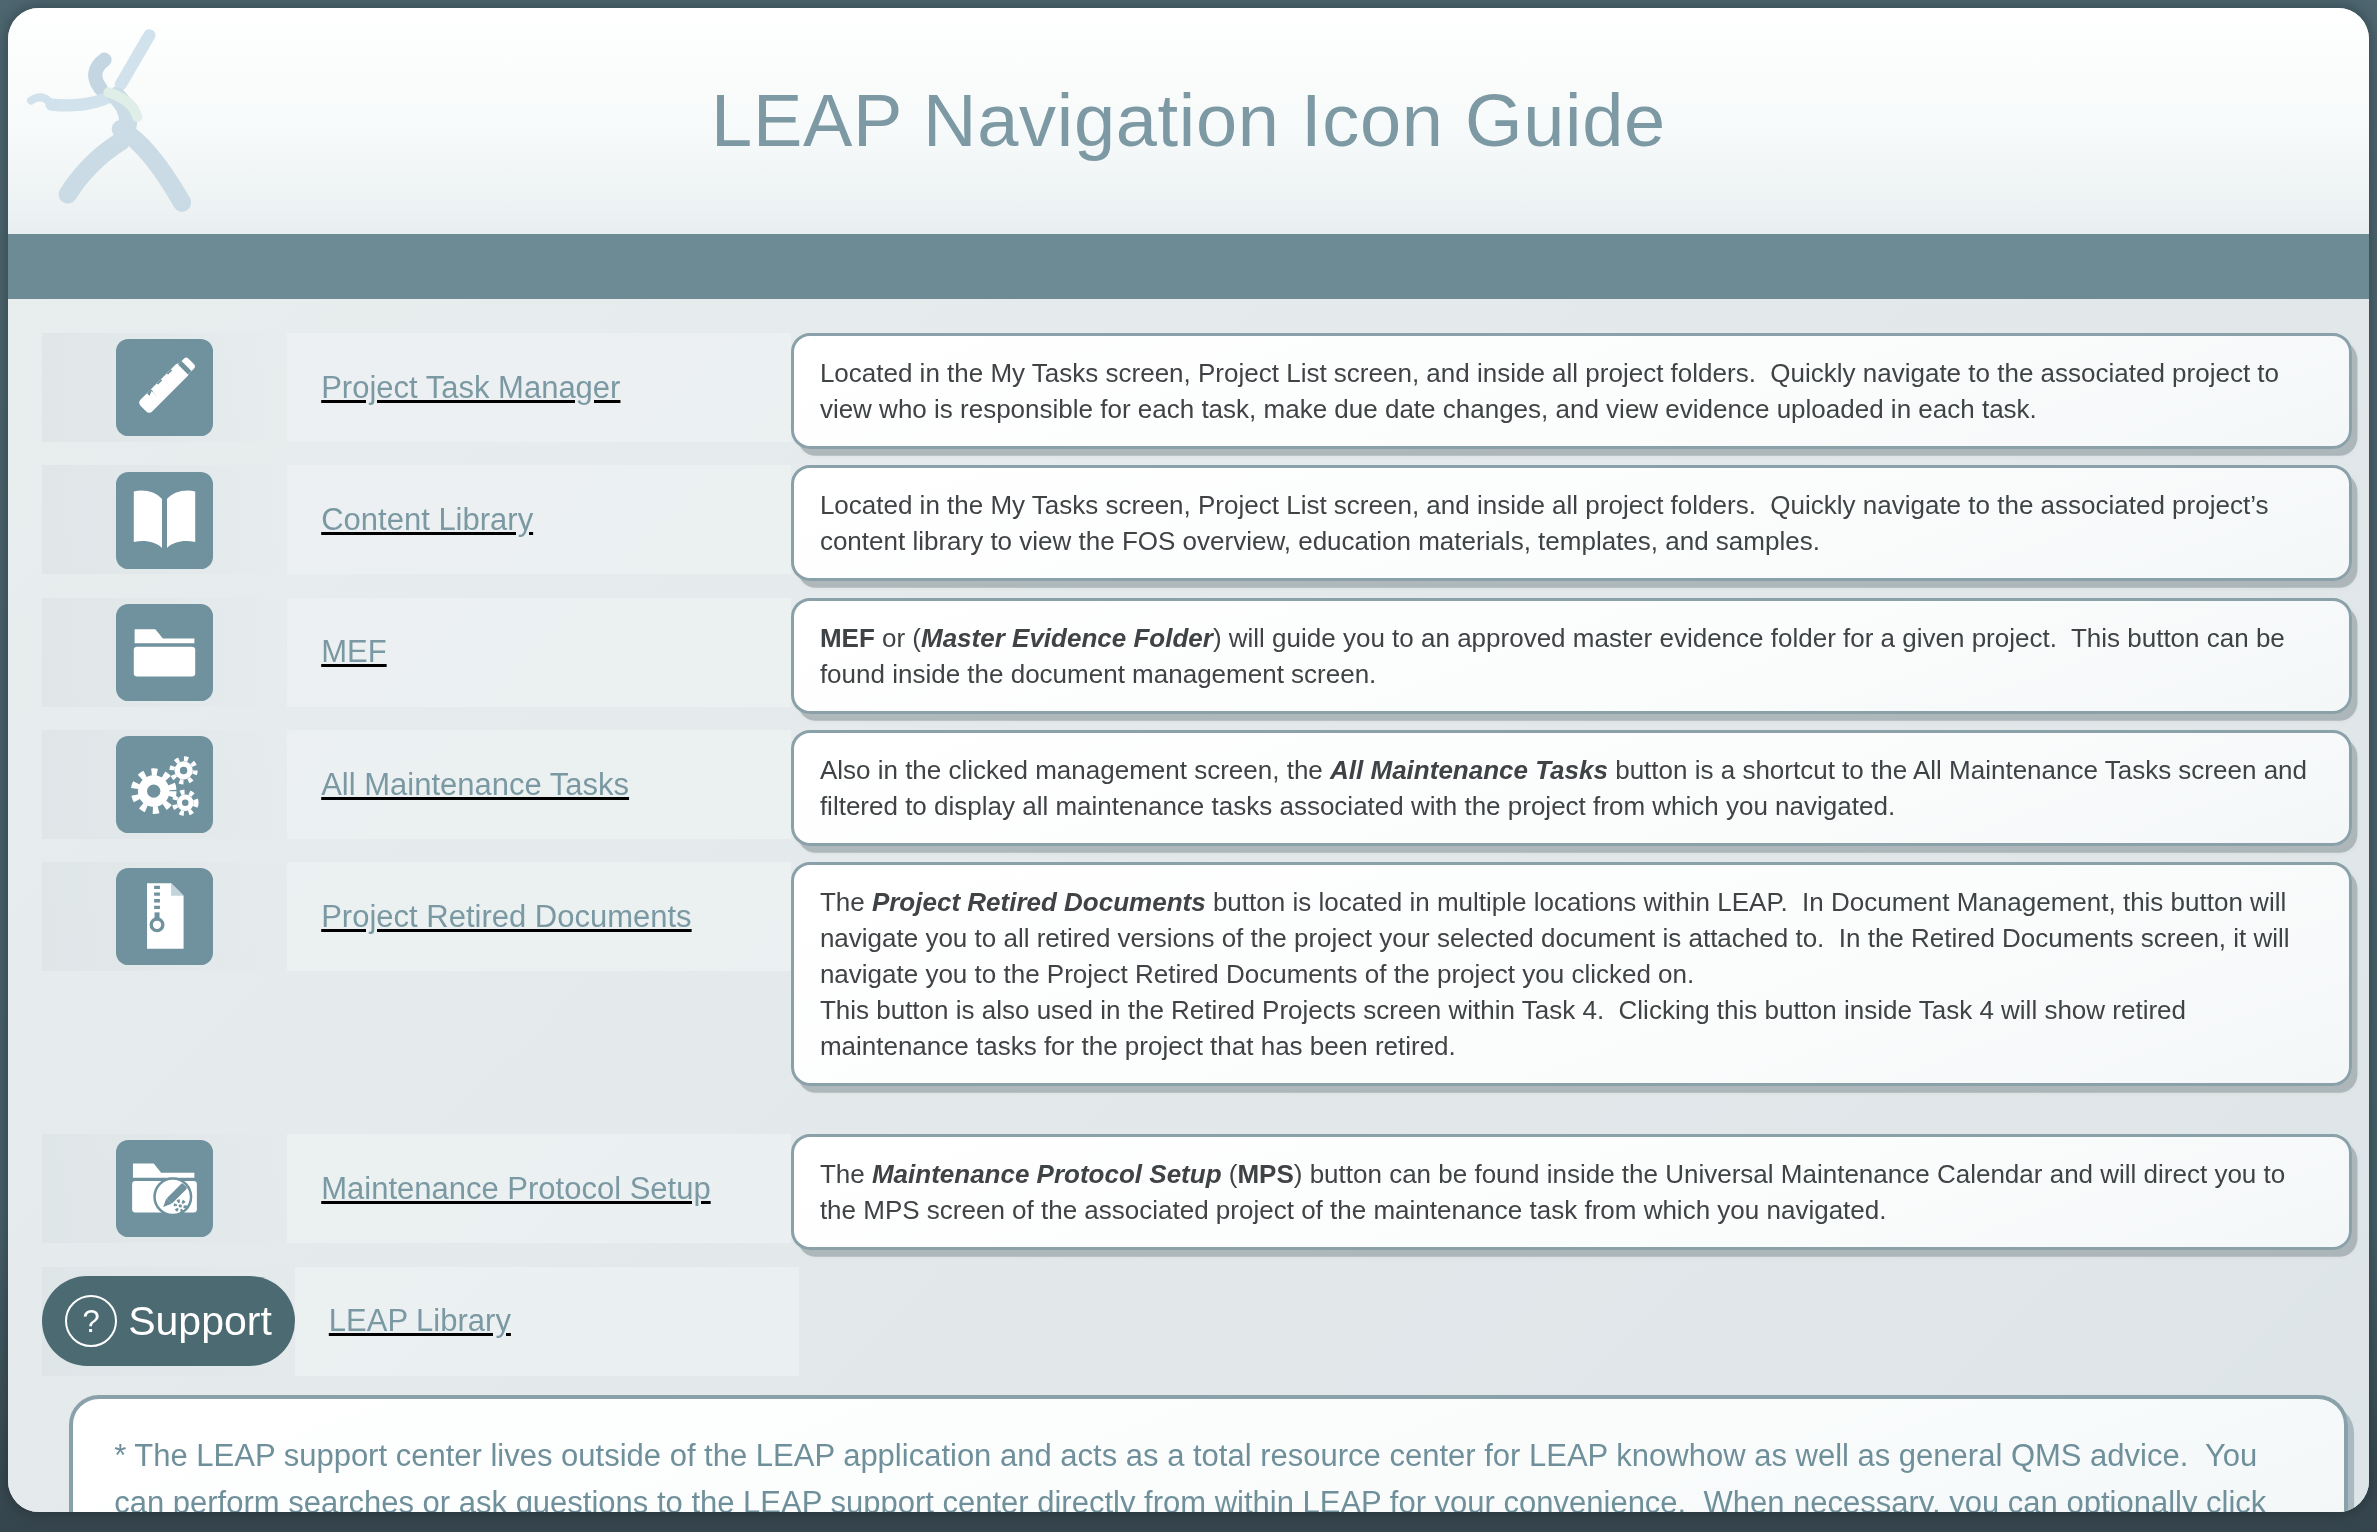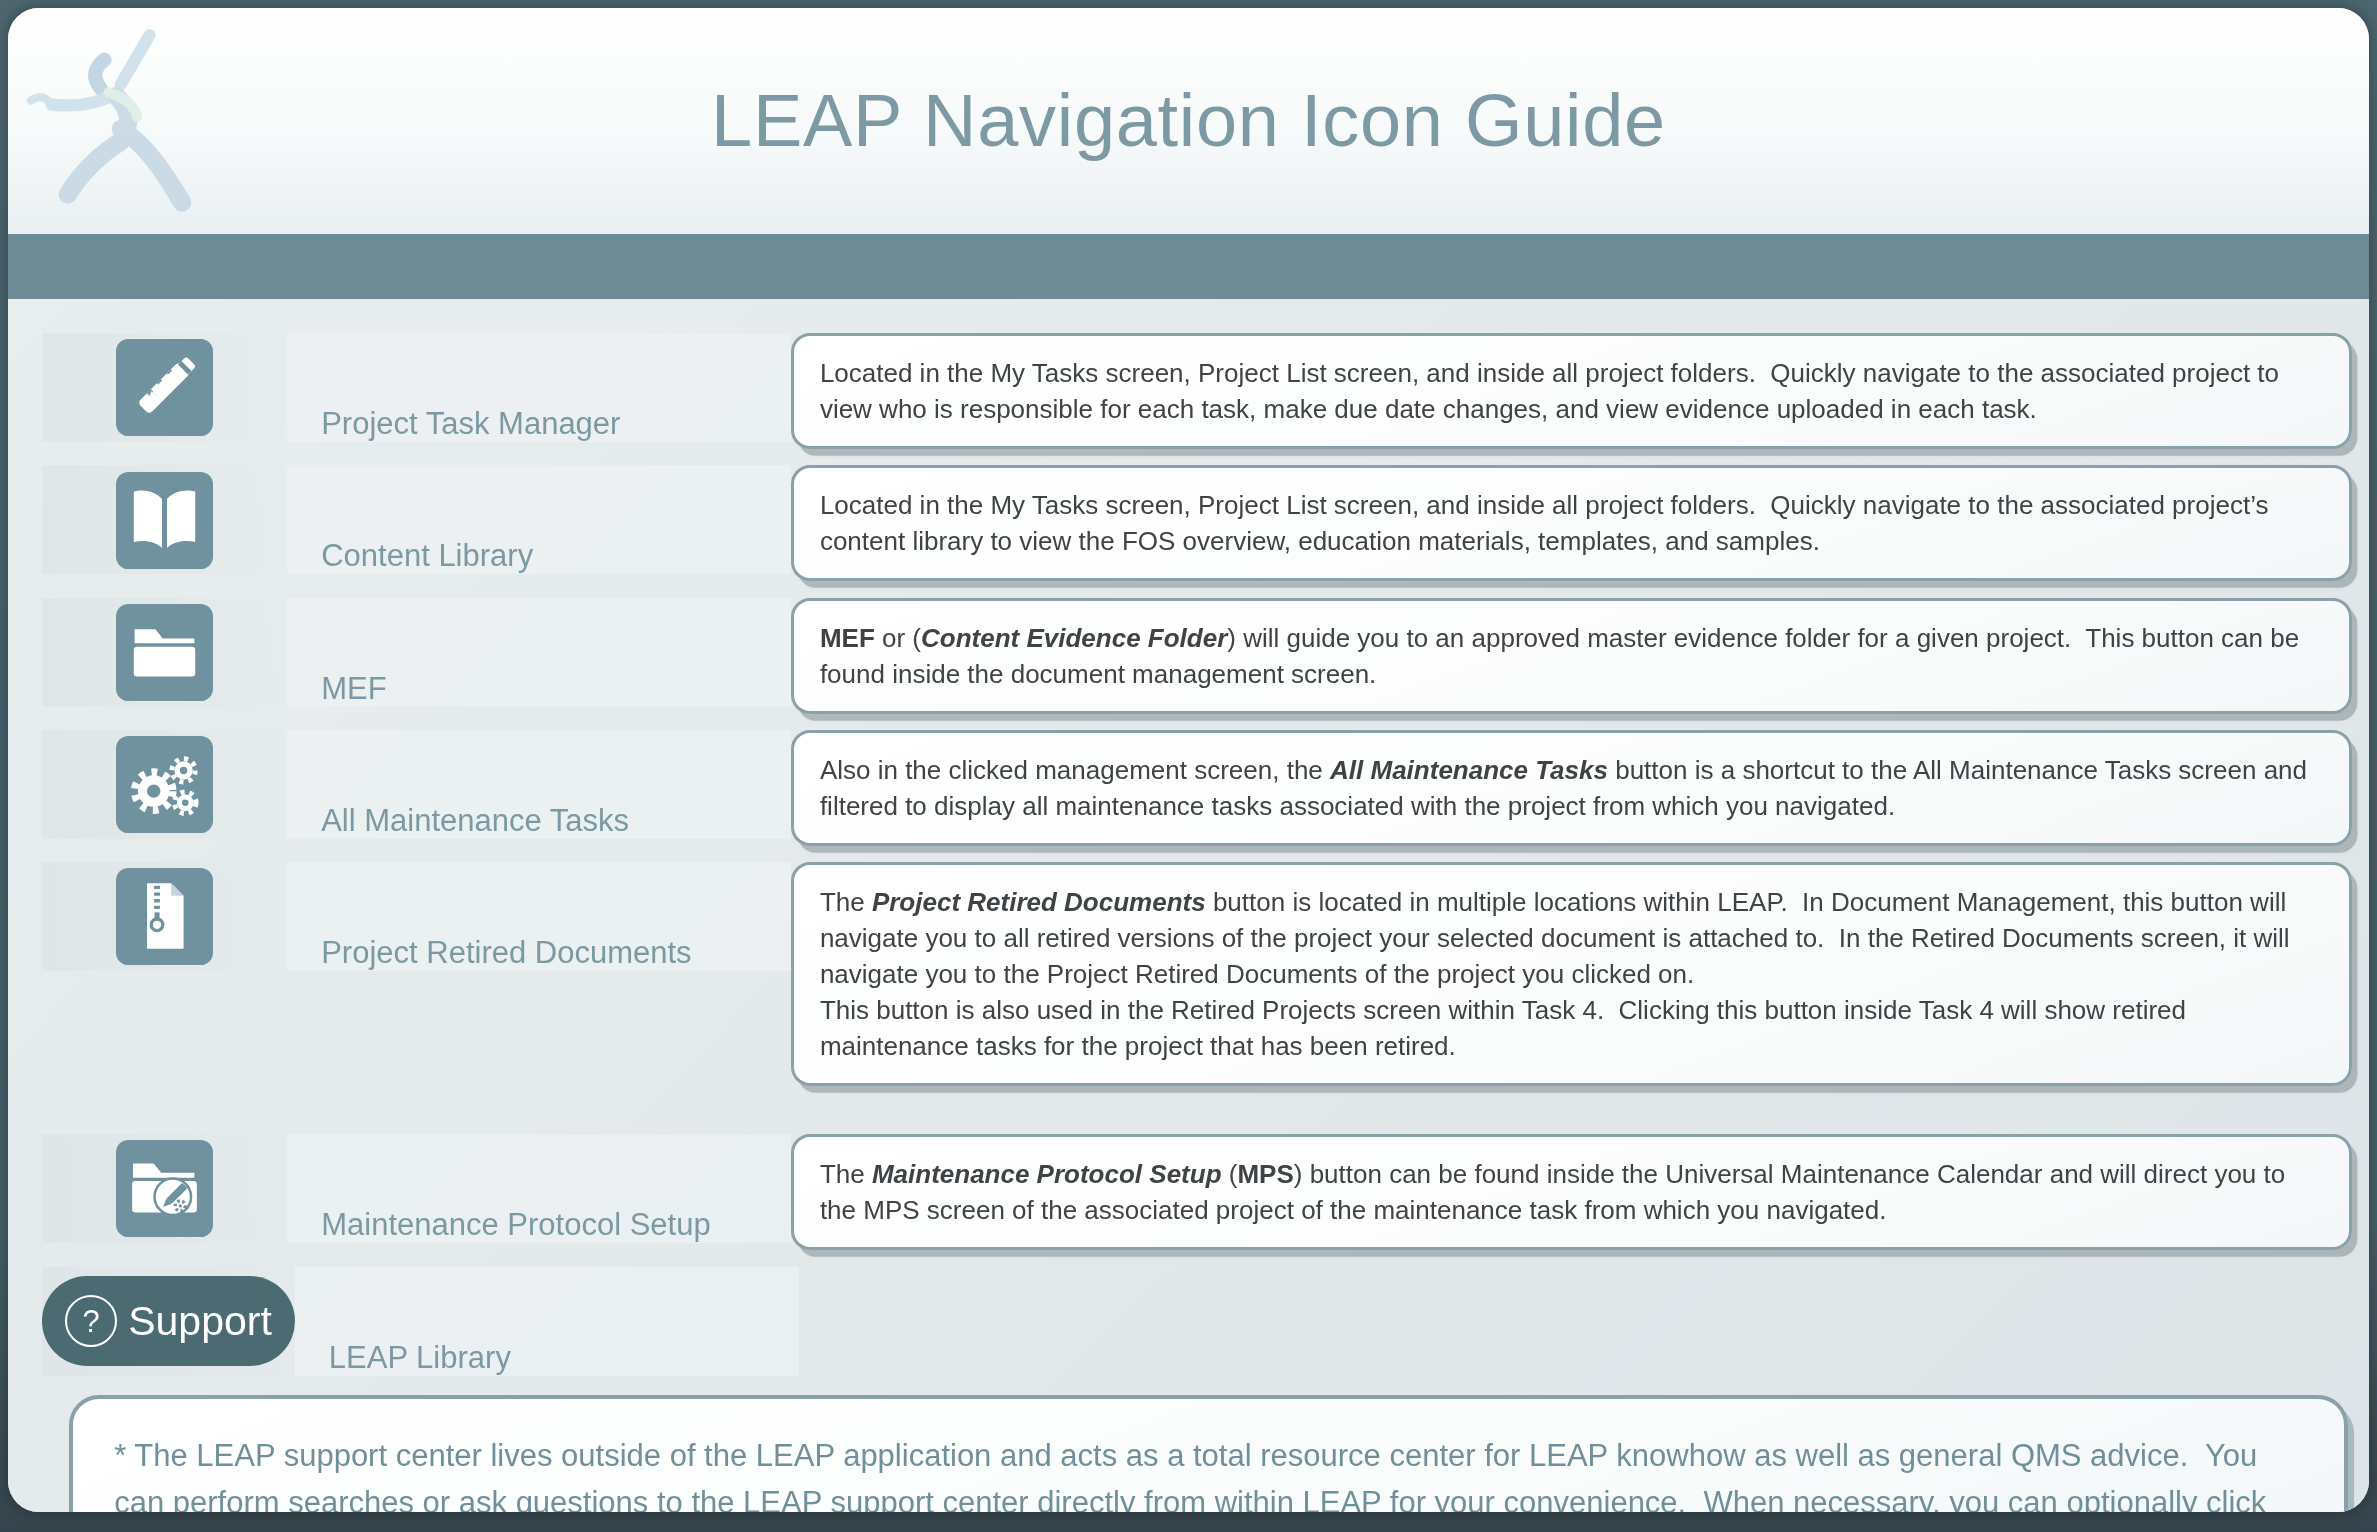--- a/index.html
+++ b/index.html
@@ -32,22 +32,22 @@
     background:linear-gradient(135deg,#e8edee 0%,#e2e8ea 60%,#dde4e7 100%);
   }
   .row{display:flex;align-items:flex-start;margin-bottom:16.3px;}
   .row.gap-after{margin-bottom:48px;}
   .icon-cell{
     flex:0 0 245px;display:flex;justify-content:center;
     min-height:109px;align-items:flex-start;
     background:linear-gradient(90deg,rgba(214,223,226,.45),rgba(214,223,226,0));
   }
   .label-cell{
-    flex:0 0 470px;display:flex;align-items:flex-end;height:109px;
-    padding-left:34px;background:rgba(240,244,245,.55);
+    flex:0 0 470px;display:flex;align-items:center;height:109px;
+    padding-left:34px;background:rgba(240,244,245,.55);text-decoration:underline;
   }
   .row-label{font-size:31px;color:#7b99a3;}
   .desc-cell{flex:1;}
   .desc-box{
     box-sizing:border-box;min-height:108px;
     background:linear-gradient(160deg,#ffffff 0%,#fbfcfc 60%,#f4f7f8 100%);
     border:3.4px solid #8ba1aa;border-radius:19px;
     box-shadow:6.1px 7.5px 3.4px -1.4px rgba(188,164,150,.18),6.1px 7.5px 0 -0.7px rgba(125,150,160,.55);
     padding:11px 17.7px;display:flex;align-items:center;
   }
@@ -165,21 +165,21 @@
       <path d="M14 22 h25 l9 11 h38 v6 h-72 z" fill="#ffffff"></path>
       <rect x="13" y="43" width="74" height="36" rx="4" fill="#ffffff"></rect>
     </svg>
   </div>
 </div>
     <div class="label-cell">
       <span class="row-label">MEF</span>
     </div>
     <div class="desc-cell">
       <div class="desc-box">
-        <p class="desc-text"><span class="b">MEF</span><span> or (</span><span class="b i">Content Evidence Folder</span><span>) will guide you to an approved master evidence folder for a given project.  This button can be found inside the document management screen.</span></p>
+        <p class="desc-text"><span class="b">MEF</span><span> or (</span><span class="b i">Master Evidence Folder</span><span>) will guide you to an approved master evidence folder for a given project.  This button can be found inside the document management screen.</span></p>
       </div>
     </div>
   </div>
 
   <div class="row">
     <div class="icon-cell">
   <div class="icon-tile">
     <svg viewBox="0 0 100 100">
       <circle cx="37" cy="58" r="19" fill="#ffffff"></circle>
       <circle cx="37" cy="58" r="23" fill="none" stroke="#ffffff" stroke-width="9" stroke-dasharray="7 8"></circle>

